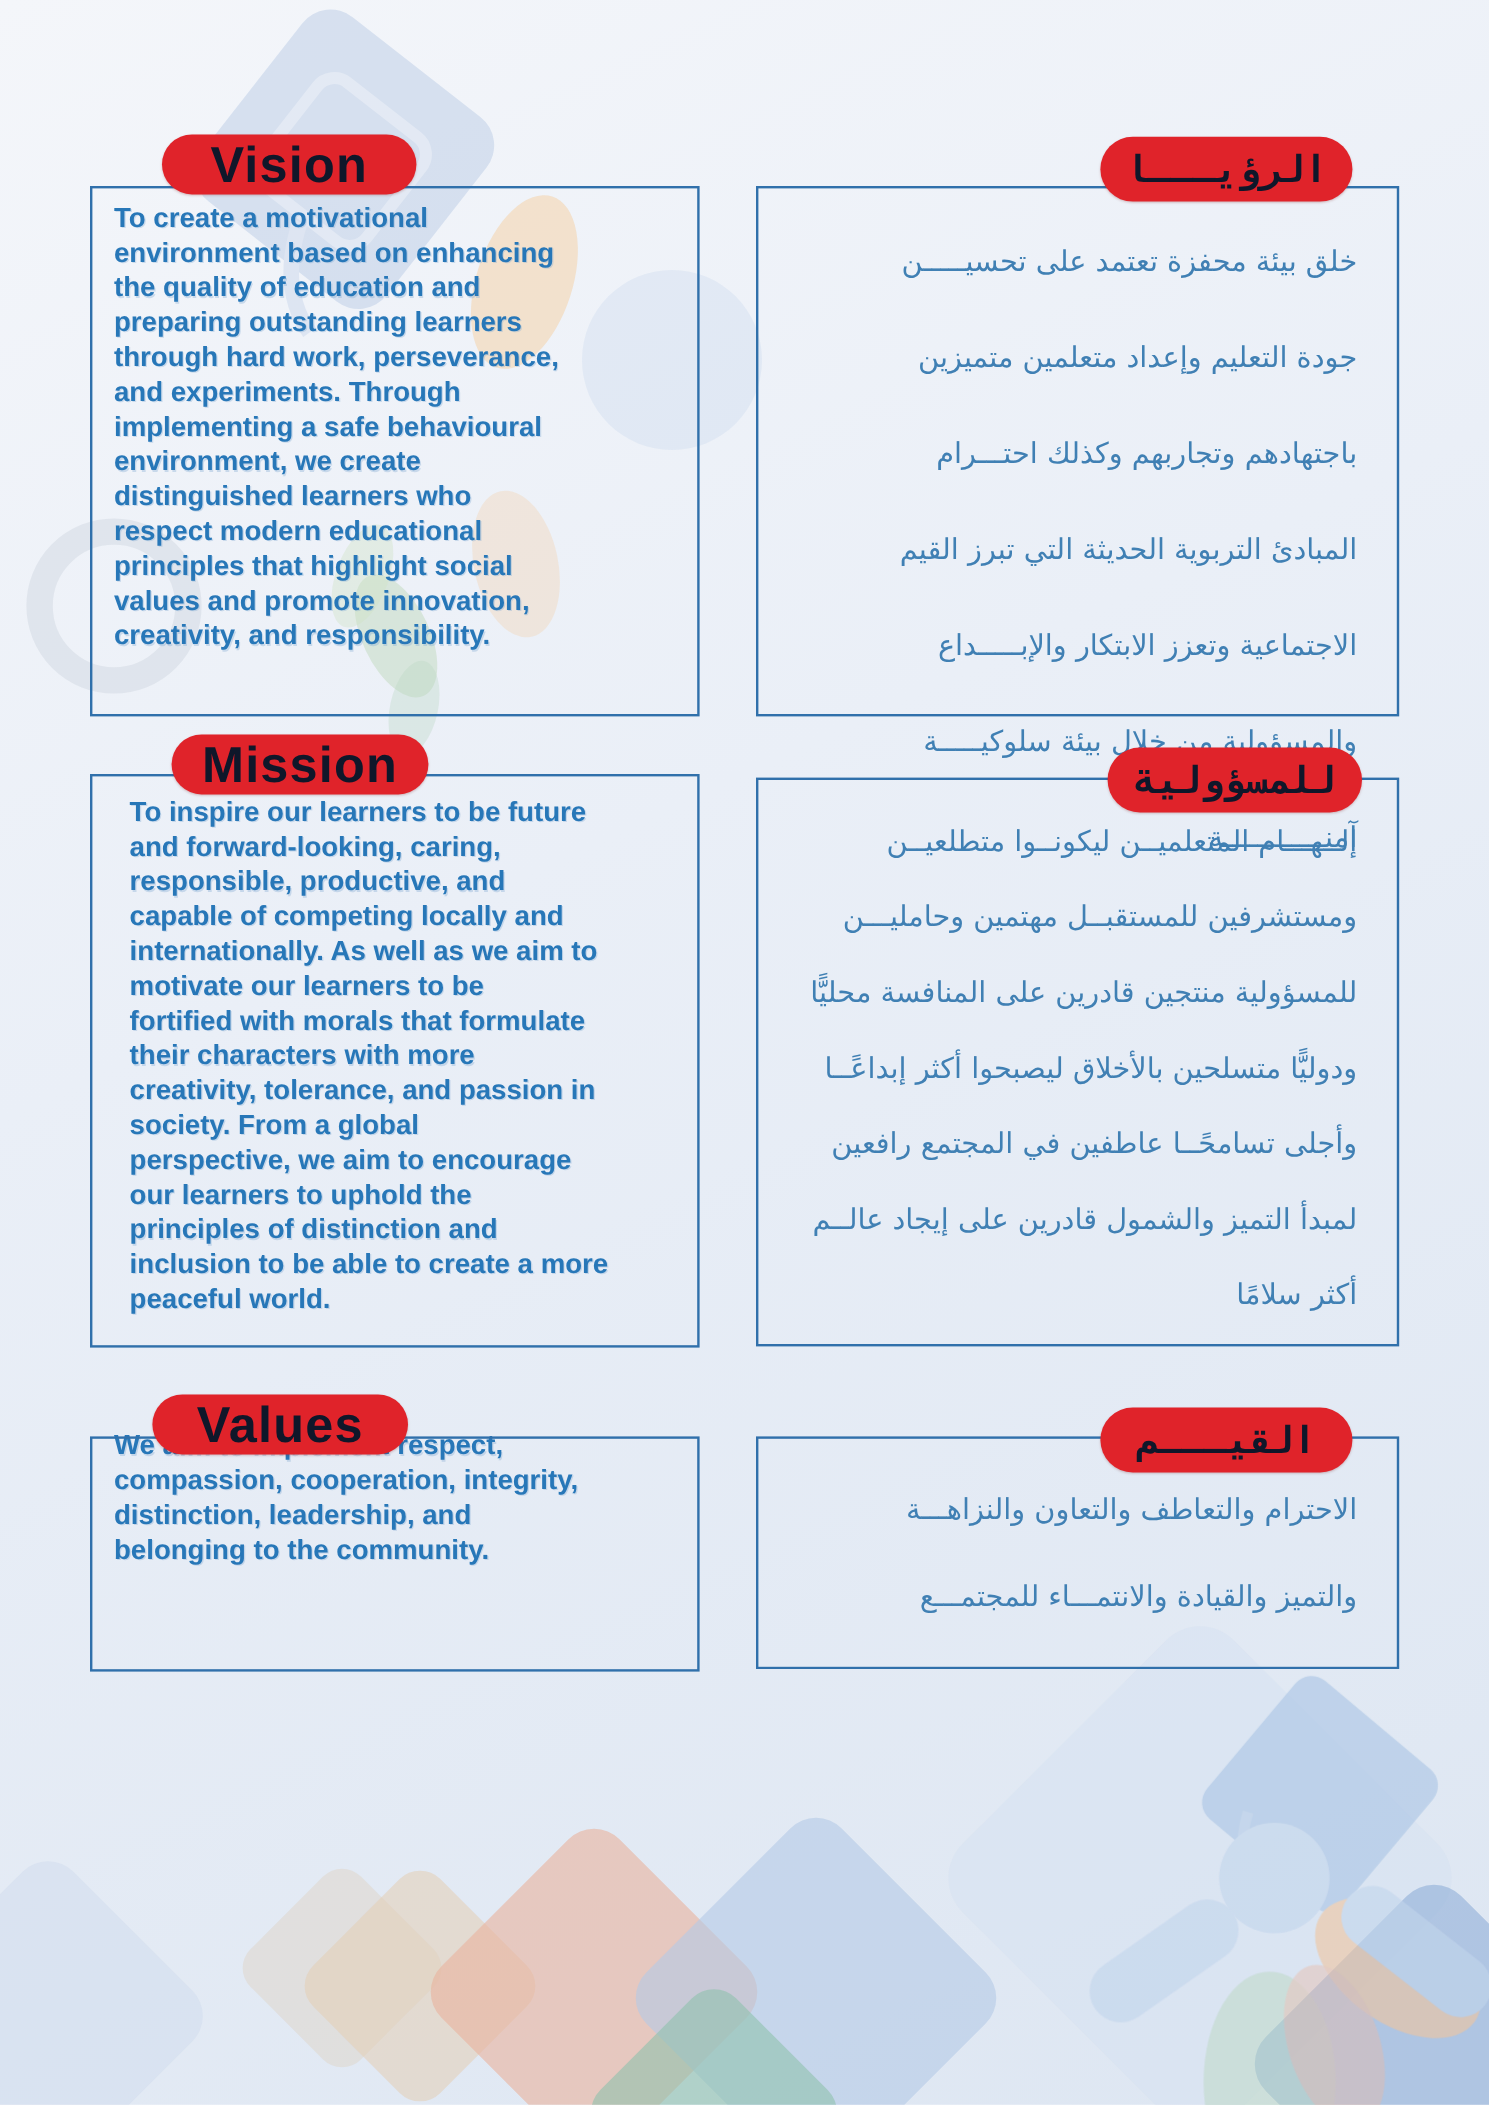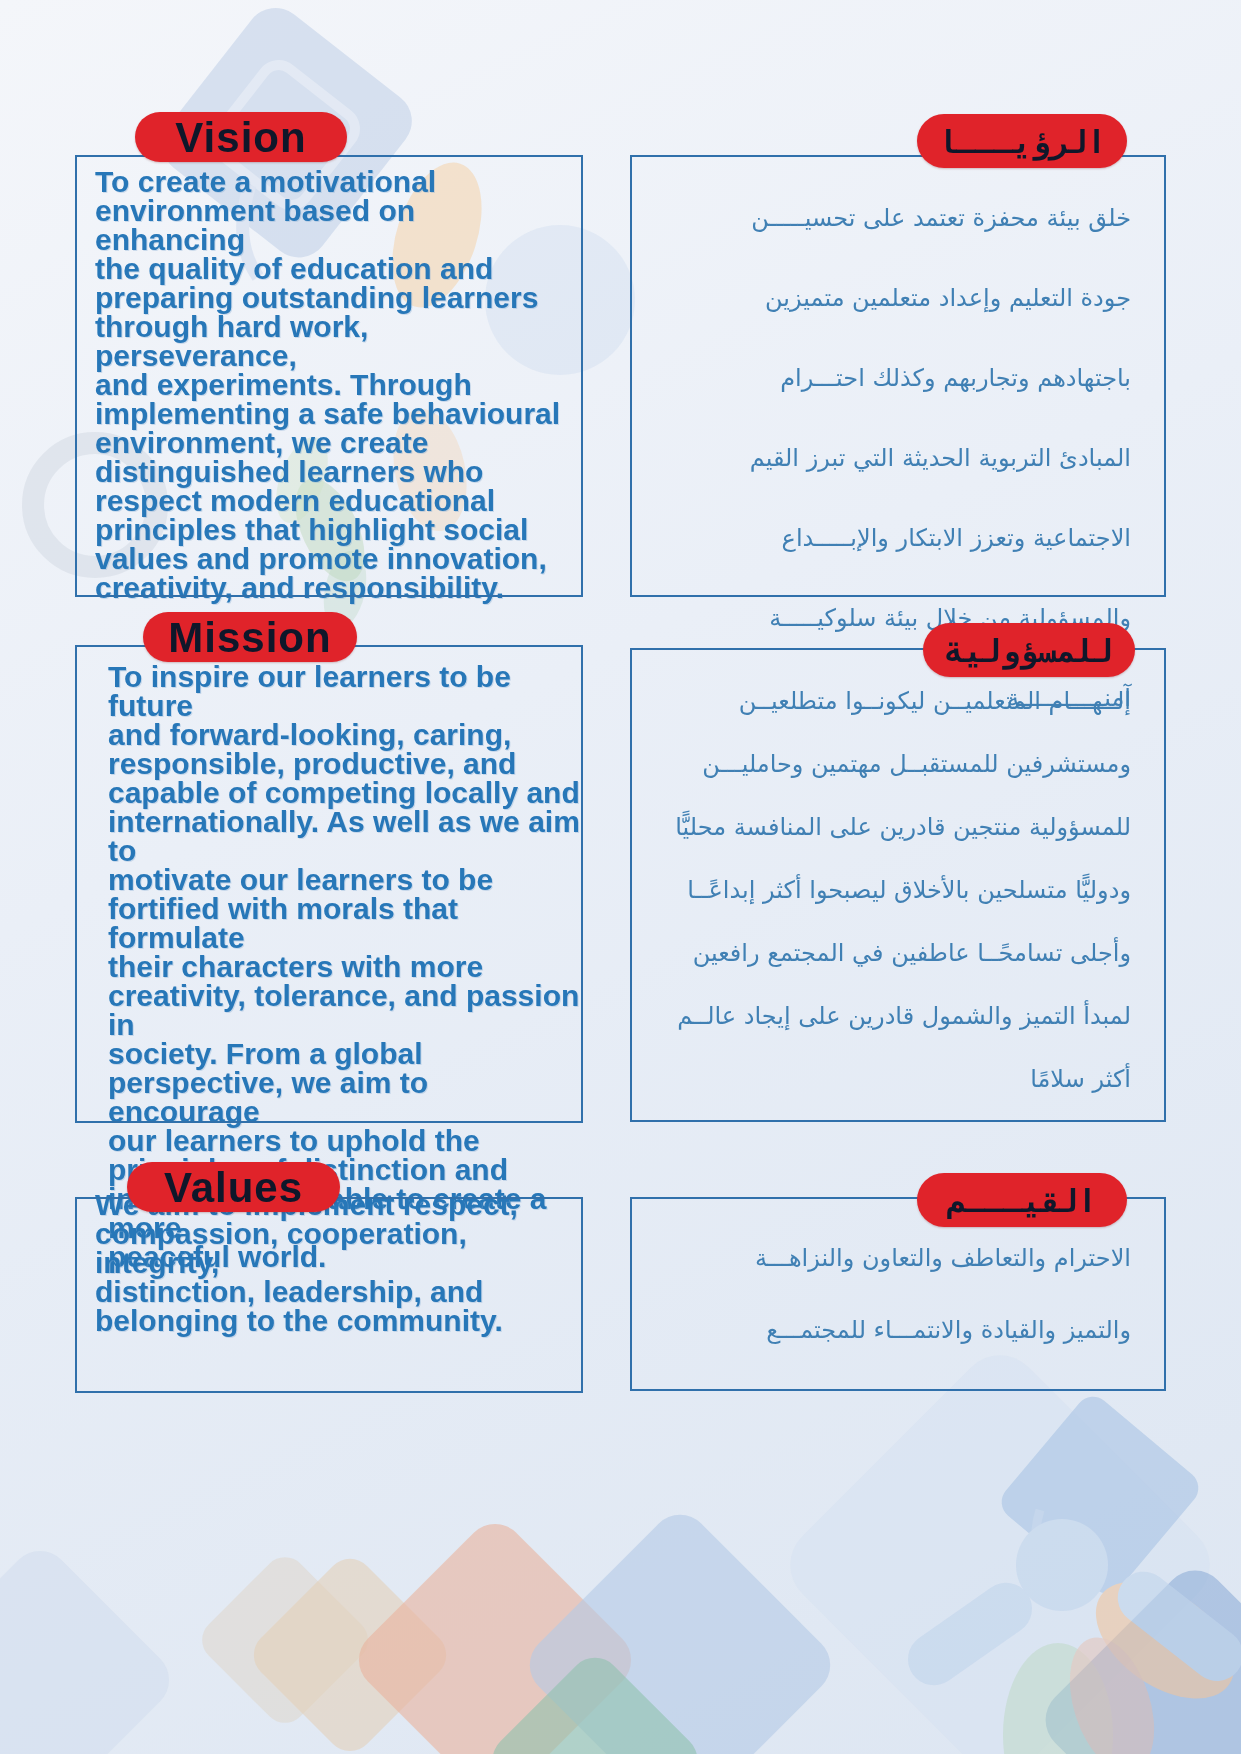--- a/index.html
+++ b/index.html
@@ -14,21 +14,21 @@
     box-sizing:border-box;z-index:1;
   }
   .badge{
     position:absolute;z-index:2;background:#e0232a;color:#0f172a;
     border-radius:40px;display:flex;align-items:flex-end;justify-content:center;
     font-weight:bold;box-shadow:0 1px 2px rgba(120,20,20,.25);
   }
   .badge.en{font-size:42px;letter-spacing:1px;font-family:"Liberation Sans",sans-serif;}
   .badge.ar{font-size:31px;font-family:Liberation Mono, monospace;padding-bottom:6px;}
   .body-en{
-    position:absolute;color:#2777b8;font-weight:bold;font-size:30px;line-height:29px;
+    position:absolute;color:#2777b8;font-weight:bold;font-size:23px;line-height:29px;
     white-space:pre-line;text-shadow:1px 1px 0 rgba(130,170,210,.35);
   }
   .body-ar{
     position:absolute;color:#4080b4;font-size:24px;direction:rtl;text-align:right;
     white-space:pre-line;font-family:"DejaVu Sans",sans-serif;
   }
   
   #vision-en-box{left:75px;top:155px;width:508px;height:442px;}
   #vision-en-badge{left:135px;top:112px;width:212px;height:50px;}
   #vision-en-text{left:95px;top:167px;width:470px;}

